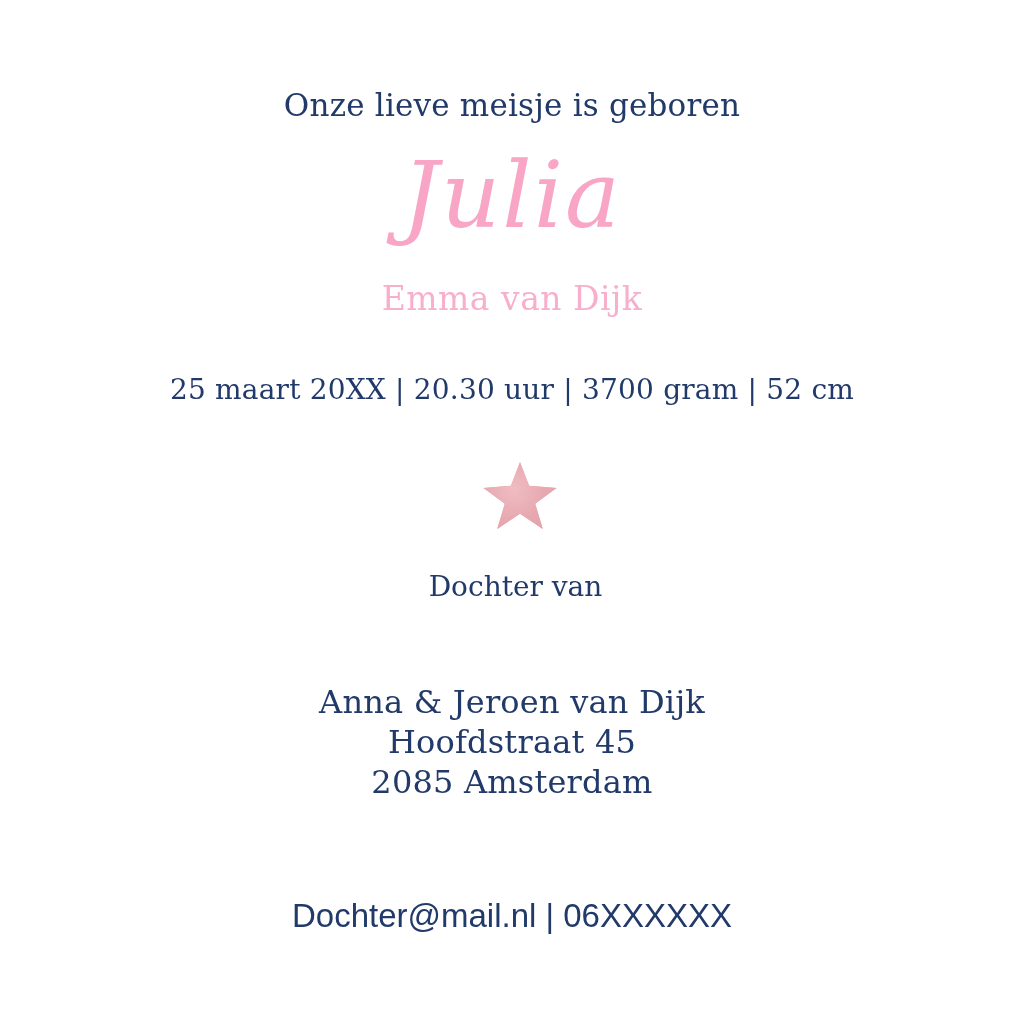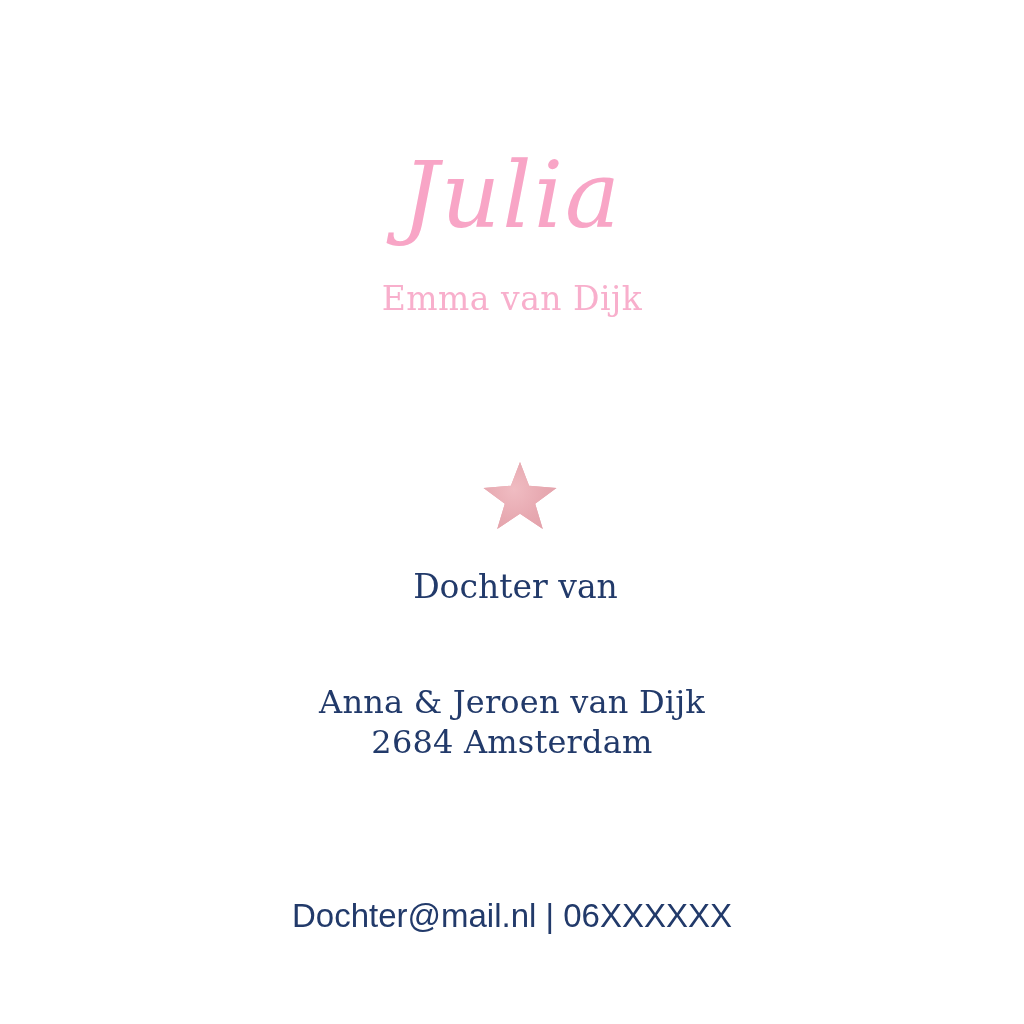--- a/index.html
+++ b/index.html
@@ -57,21 +57,21 @@
     left: 482px;
     top: 462px;
     width: 76px;
     height: 72px;
     background-color: #e7a9b1;
     background-image: radial-gradient(circle at 42% 38%, #f0bcc2 0%, #e7a9b1 48%, #e09ca6 100%);
     clip-path: polygon(50% 0%, 62% 33%, 98% 36%, 70% 58%, 80% 93%, 50% 72%, 20% 93%, 30% 58%, 2% 36%, 38% 33%);
   }
   .daughter-of {
     top: 564px;
-    font-size: 33px;
+    font-size: 28px;
     line-height: 46px;
     color: #223a6a;
     padding-left: 7px;
   }
   .address-block {
     position: absolute;
     left: 0;
     right: 0;
     top: 648px;
     text-align: center;
@@ -86,30 +86,33 @@
     font-size: 33px;
     line-height: 44px;
     color: #223a6a;
   }
 </style>
 </head>
 <body>
 
 <div class="card" style="background-color: rgb(255, 255, 255);">
 
+  <div class="line headline" style="color: rgb(34, 58, 106);">Onze lieve meisje is geboren</div>
 
   <div class="line baby-name" style="color: rgb(248, 165, 198);">Julia</div>
 
   <div class="line baby-fullname" style="color: rgb(248, 175, 204);">Emma van Dijk</div>
 
+  <div class="line birth-details" style="color: rgb(34, 58, 106);">25 maart 20XX | 20.30 uur | 3700 gram | 52 cm</div>
 
   <div class="star" style="background-color: rgb(231, 169, 177);"></div>
 
   <div class="line daughter-of" style="color: rgb(34, 58, 106);">Dochter van</div>
 
   <div class="address-block" style="color: rgb(34, 58, 106); margin-top: 34px;">
     <div>Anna &amp; Jeroen van Dijk</div>
-    <div>2684 Amsterdam</div>
+    <div>Hoofdstraat 45</div>
+    <div>2085 Amsterdam</div>
   </div>
 
   <div class="line contact-line" style="color: rgb(34, 58, 106);">Dochter@mail.nl | 06XXXXXX</div>
 
 </div>
 
 </body></html>

